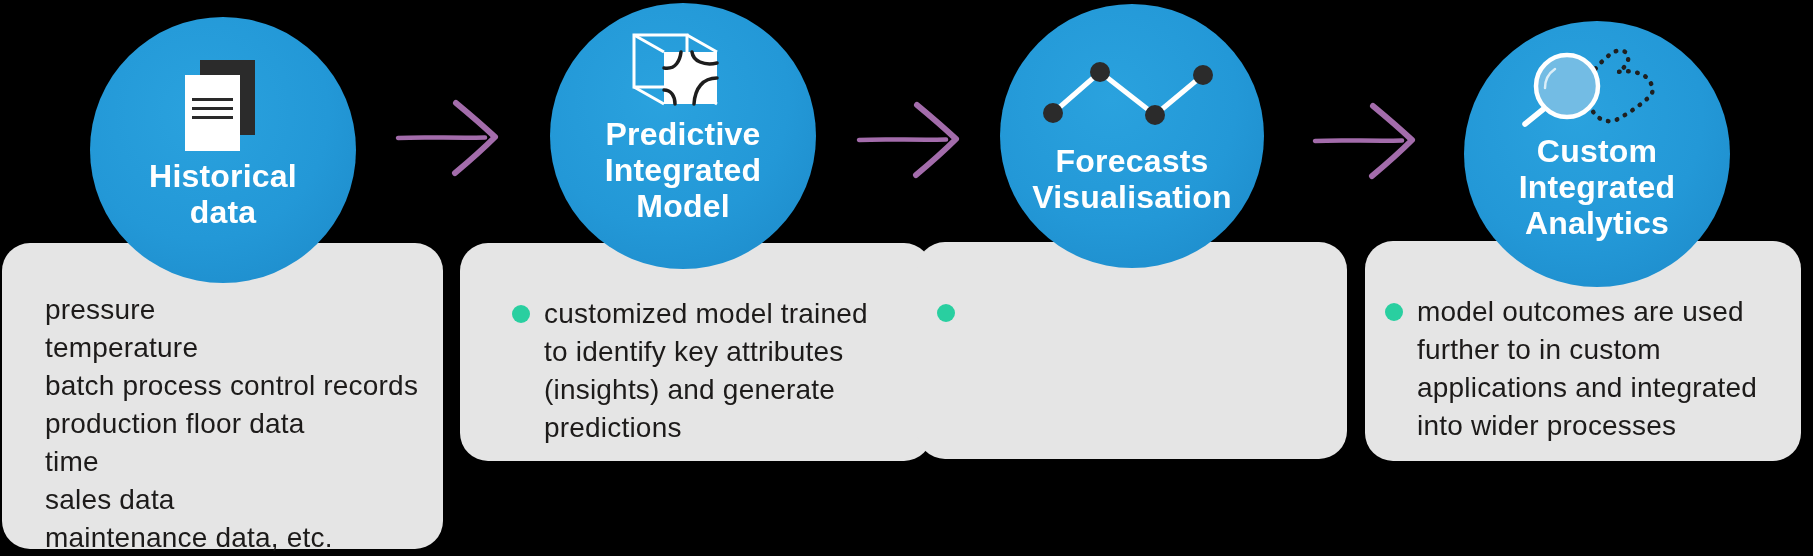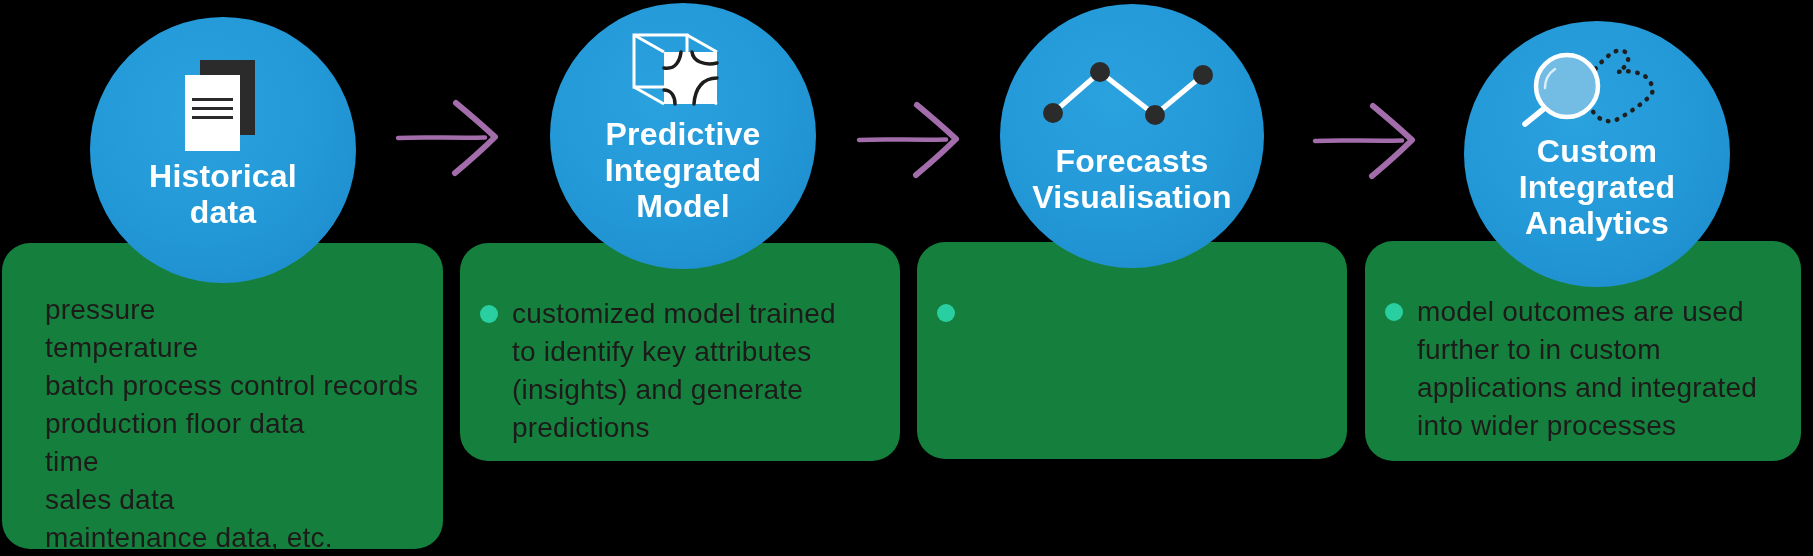--- a/index.html
+++ b/index.html
@@ -25,25 +25,25 @@
   .c2 .circle-title{top:113px;}
   .c3 .circle-title{top:139px;}
   .c4 .circle-title{top:112px;}
   
   .doc-icon{position:absolute;left:95px;top:42px;width:70px;height:92px;}
   .doc-back{position:absolute;left:15px;top:1px;width:55px;height:75px;background:#2b2b2b;}
   .doc-front{position:absolute;left:0;top:16px;width:55px;height:76px;background:#ffffff;}
   .doc-line{position:absolute;left:7px;right:7px;height:3px;background:#2a2a2a;}
   
   .panel{
-    position:absolute;background:#15803d;border-radius:28px;z-index:1;
+    position:absolute;background:#e5e5e5;border-radius:28px;z-index:1;
     color:#1d1b1a;
   }
   .p1{left:2px;top:243px;width:441px;height:306px;}
-  .p2{left:460px;top:243px;width:440px;height:218px;}
+  .p2{left:460px;top:243px;width:440px;height:218px;padding-left:32px;}
   .p3{left:917px;top:242px;width:430px;height:217px;}
   .p4{left:1365px;top:241px;width:436px;height:220px;}
   .panel-body{
     font-size:28px;line-height:38px;white-space:pre-line;letter-spacing:.2px;
   }
   .p1 .panel-body{padding:48px 10px 0 43px;}
   .bullet-row{display:flex;align-items:flex-start;padding:52px 14px 0 20px;}
   .bullet-dot{flex:0 0 auto;width:18px;height:18px;border-radius:50%;background:#29CFA0;margin:10px 14px 0 0;}
   
   .arrow{position:absolute;z-index:2;}

